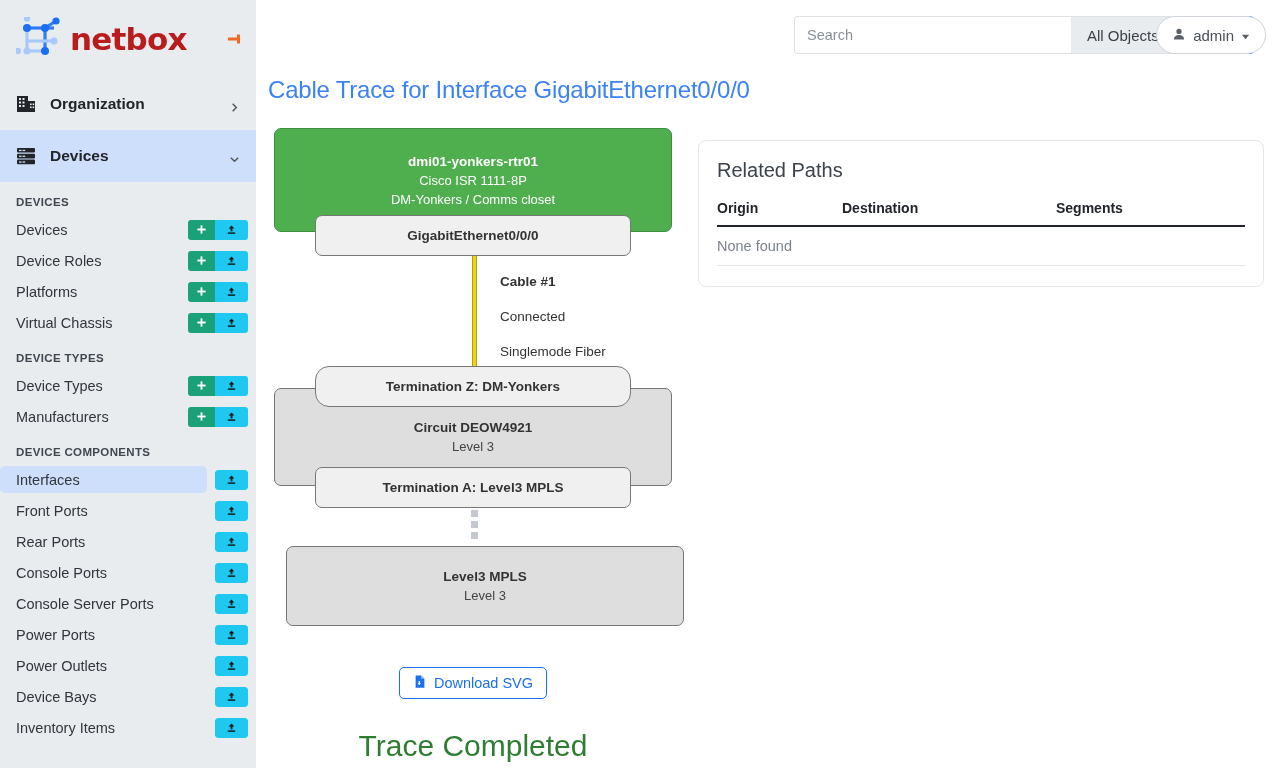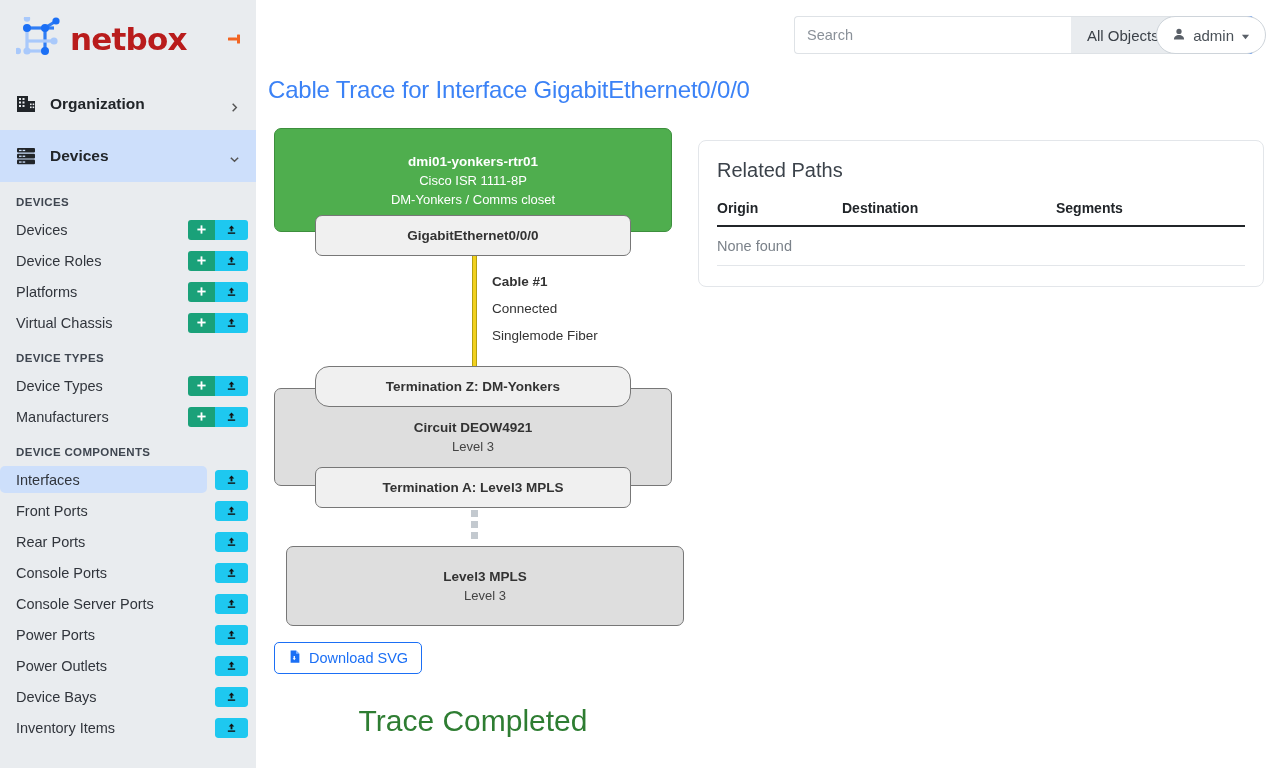--- a/index.html
+++ b/index.html
@@ -157,22 +157,22 @@
   }
 
   .cable-seg {
     position: relative; height: 110px;
   }
   .cable-line {
     position: absolute; left: 198px; top: 0; width: 5px; height: 110px;
     background: #f2d01e; border-left: 1px solid #b3a00f; border-right: 1px solid #b3a00f;
   }
   .cable-info {
-    position: absolute; left: 218px; top: 18px;
-    display: flex; flex-direction: column; gap: 12px;
+    position: absolute; left: 226px; top: 18px;
+    display: flex; flex-direction: column; gap: 20px;
     font-size: 13.5px; color: #333;
   }
   .cable-info .c1 { font-weight: bold; }
 
   .circuit-stack { position: relative; height: 142px; }
   .circuit-box {
     position: absolute; left: 0; top: 22px;
     width: 398px; height: 98px;
     background: #dedede; border: 1px solid #777; border-radius: 7px;
     display: flex; flex-direction: column; align-items: center;
@@ -207,21 +207,21 @@
 
   .node-provider {
     width: 398px; height: 80px; background: #dedede;
     border: 1px solid #777; border-radius: 7px;
     display: flex; flex-direction: column; align-items: center;
     justify-content: center; gap: 4px; cursor: pointer; margin-left: 12px;
   }
   .node-provider .p1 { font-size: 13.5px; font-weight: bold; color: #333; }
   .node-provider .p2 { font-size: 13px; color: #444; }
 
-  .dl-wrap { display: flex; margin-top: 16px; }
+  .dl-wrap { display: flex; justify-content: center; margin-top: 41px; }
   .dl-btn {
     display: inline-flex; align-items: center; gap: 7px;
     height: 32px; padding: 0 13px;
     border: 1px solid #1b6ff5; border-radius: 5px;
     background: #fff; color: #1b6ff5; font-size: 14.5px;
     cursor: pointer;
   }
   .trace-done {
     text-align: center; margin-top: 30px;
     font-size: 30px; color: #2e7d32;

